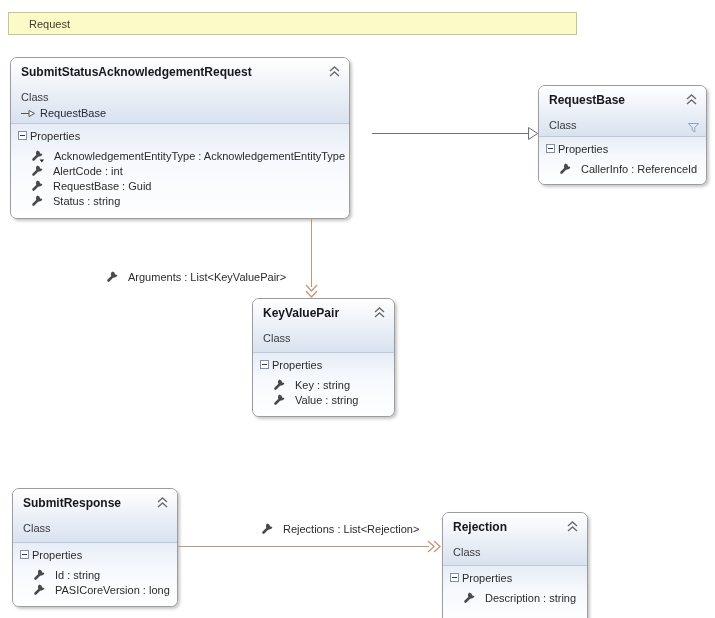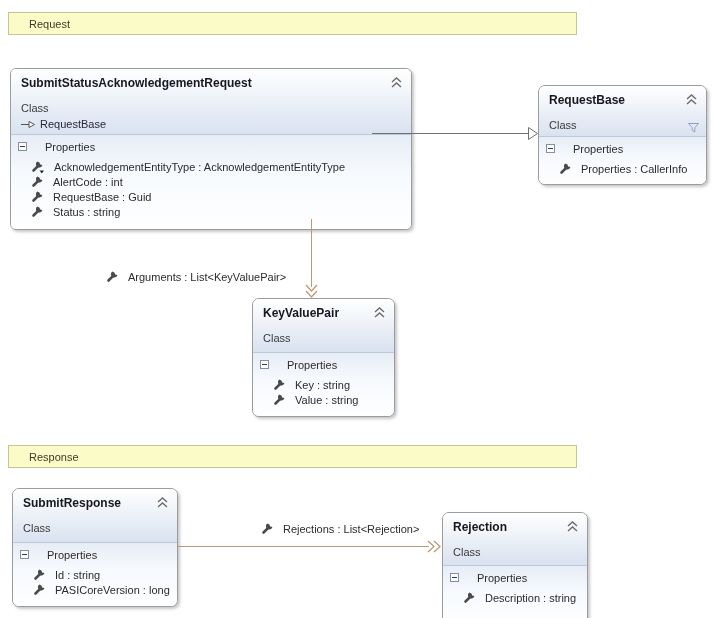--- a/index.html
+++ b/index.html
@@ -34,21 +34,21 @@
     font-size:11px;color:#28283a;padding:3px 10px 0;line-height:13px;
     display:flex;align-items:center;gap:4px;white-space:nowrap;
   }
   .collapse-btn{position:absolute;top:8px;right:8px;width:13px;height:11px;cursor:pointer;}
   .filter-btn{position:absolute;bottom:3px;right:7px;width:11px;height:10px;cursor:pointer;}
   .box-compartment{
     background:linear-gradient(to bottom,#e7edf6 0%,#f6f9fd 38%,#ffffff 100%);
     padding-top:3px;
   }
   .comp-header{
-    display:flex;align-items:center;gap:18px;
+    display:flex;align-items:center;gap:3px;
     padding-left:7px;height:17px;font-size:11px;color:#2b2b2b;
   }
   .props{margin-top:4px;}
   .prop-row{
     display:flex;align-items:center;gap:9px;
     padding-left:20px;height:15px;font-size:11px;color:#2b2b2b;white-space:nowrap;
   }
   .icon{display:inline-flex;flex:none;}
   
   .inherit-line{position:absolute;height:0;border-top:1px solid #707070;}
@@ -62,25 +62,22 @@
 </style>
 </head>
 <body>
 
 <div class="canvas">
 
   <div class="comment" style="left:8px;top:12px;width:569px;height:23px;">
     <span>Request</span>
   </div>
 
-  <div class="comment" style="left:8px;top:445px;width:569px;height:23px;">
-    <span>Response</span>
-  </div>
-
-  <div class="class-box" style="left:10px;top:68px;width:402px;height:162px;border-radius:6px;">
+
+  <div class="class-box" style="left:10px;top:57px;width:340px;height:162px;">
     <div class="box-header" style="height:66px;">
       <div class="box-title">SubmitStatusAcknowledgementRequest</div>
       <div class="box-kind">Class</div>
       <div class="box-base">
         <span class="icon">
           <svg width="15" height="9">
               <line x1="0" y1="4.5" x2="8" y2="4.5" stroke="#555" stroke-width="1"></line>
               <polygon points="8,1.5 13.5,4.5 8,7.5" fill="#ffffff" stroke="#555" stroke-width="1"></polygon>
             </svg>
         </span>
@@ -172,21 +169,21 @@
         <span>Properties</span>
       </div>
       <div class="props">
         <div class="prop-row">
           <span class="icon">
             <svg width="13" height="13">
                 <line x1="2.5" y1="10.5" x2="7.2" y2="5.8" stroke="#4a4a4a" stroke-width="2.6" stroke-linecap="round"></line>
                 <path d="M6.2 1.6 A3.3 3.3 0 1 0 11.4 5.0 L9.2 4.6 L8.4 2.4 Z" fill="#4a4a4a"></path>
               </svg>
           </span>
-          <span>Properties : CallerInfo</span>
+          <span>CallerInfo : ReferenceId</span>
         </div>
       </div>
     </div>
   </div>
 
   <div class="class-box" style="left:252px;top:298px;width:143px;height:119px;">
     <div class="box-header" style="height:54px;">
       <div class="box-title">KeyValuePair</div>
       <div class="box-kind">Class</div>
       <span class="collapse-btn icon">

